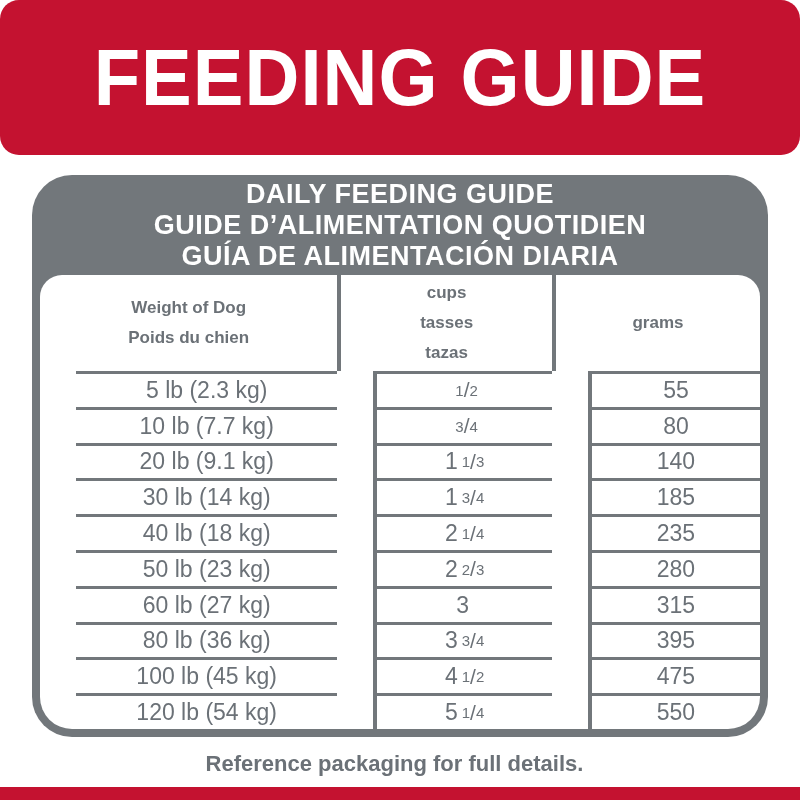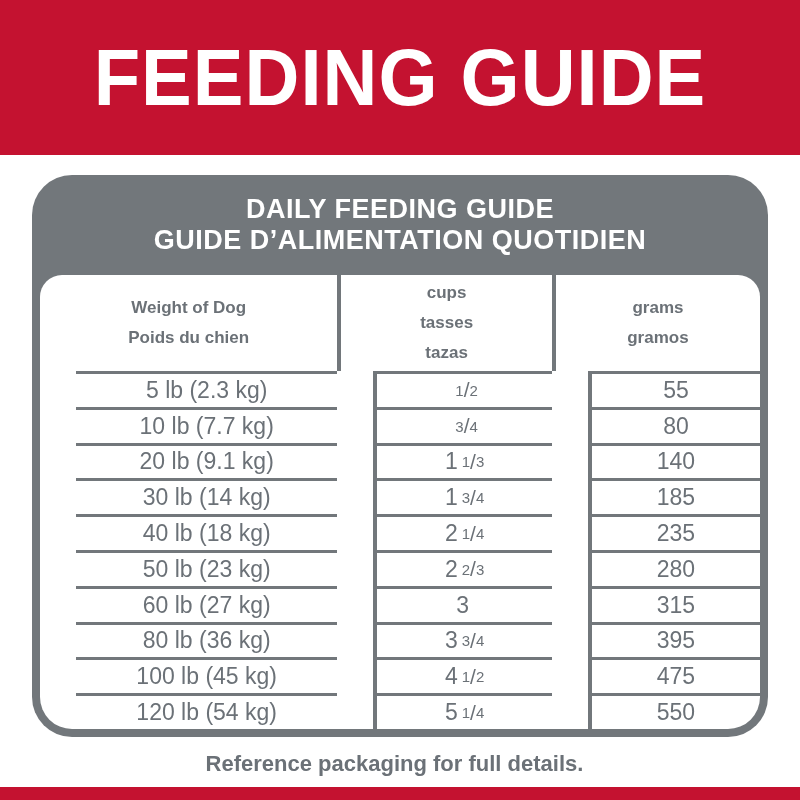--- a/index.html
+++ b/index.html
@@ -15,21 +15,21 @@
     background: #ffffff;
     font-family: "Liberation Sans", sans-serif;
     overflow: hidden;
   }
 
   
   .banner {
     position: absolute; top: 0; left: 0;
     width: 800px; height: 155px;
     background: var(--brand-red);
-    display: flex; align-items: center; justify-content: center;
+    display: flex; align-items: center; justify-content: center; border-radius: 19px;
   }
   .banner-title {
     color: #ffffff;
     font-size: 76px;
     font-weight: bold;
     letter-spacing: 1px;
     transform: scaleY(1.04);
     white-space: nowrap;
   }
 
@@ -106,20 +106,21 @@
 <body>
 
 <div class="banner">
   <div class="banner-title">FEEDING GUIDE</div>
 </div>
 
 <div class="card">
   <div class="card-title">
     <div>DAILY FEEDING GUIDE</div>
     <div>GUIDE D’ALIMENTATION QUOTIDIEN</div>
+    <div>GUÍA DE ALIMENTACIÓN DIARIA</div>
   </div>
 
   <div class="card-body">
     <div class="t-grid">
 
       <div class="t-row header">
         <div class="cell c1 th">
           <div>
             <div>Weight of Dog</div>
             <div>Poids du chien</div>
@@ -128,21 +129,20 @@
         <div class="cell c2 th">
           <div>
             <div>cups</div>
             <div>tasses</div>
             <div>tazas</div>
           </div>
         </div>
         <div class="cell c3 th">
           <div>
             <div>grams</div>
-            <div>gramos</div>
           </div>
         </div>
       </div>
 
       <div class="t-row data">
         <div class="cell c1 td">5 lb (2.3 kg)</div>
         <div class="cell c2 td">
             <span class="fr-whole"></span>
             <span class="fr-num">1</span>
             <span class="fr-slash">/</span>

